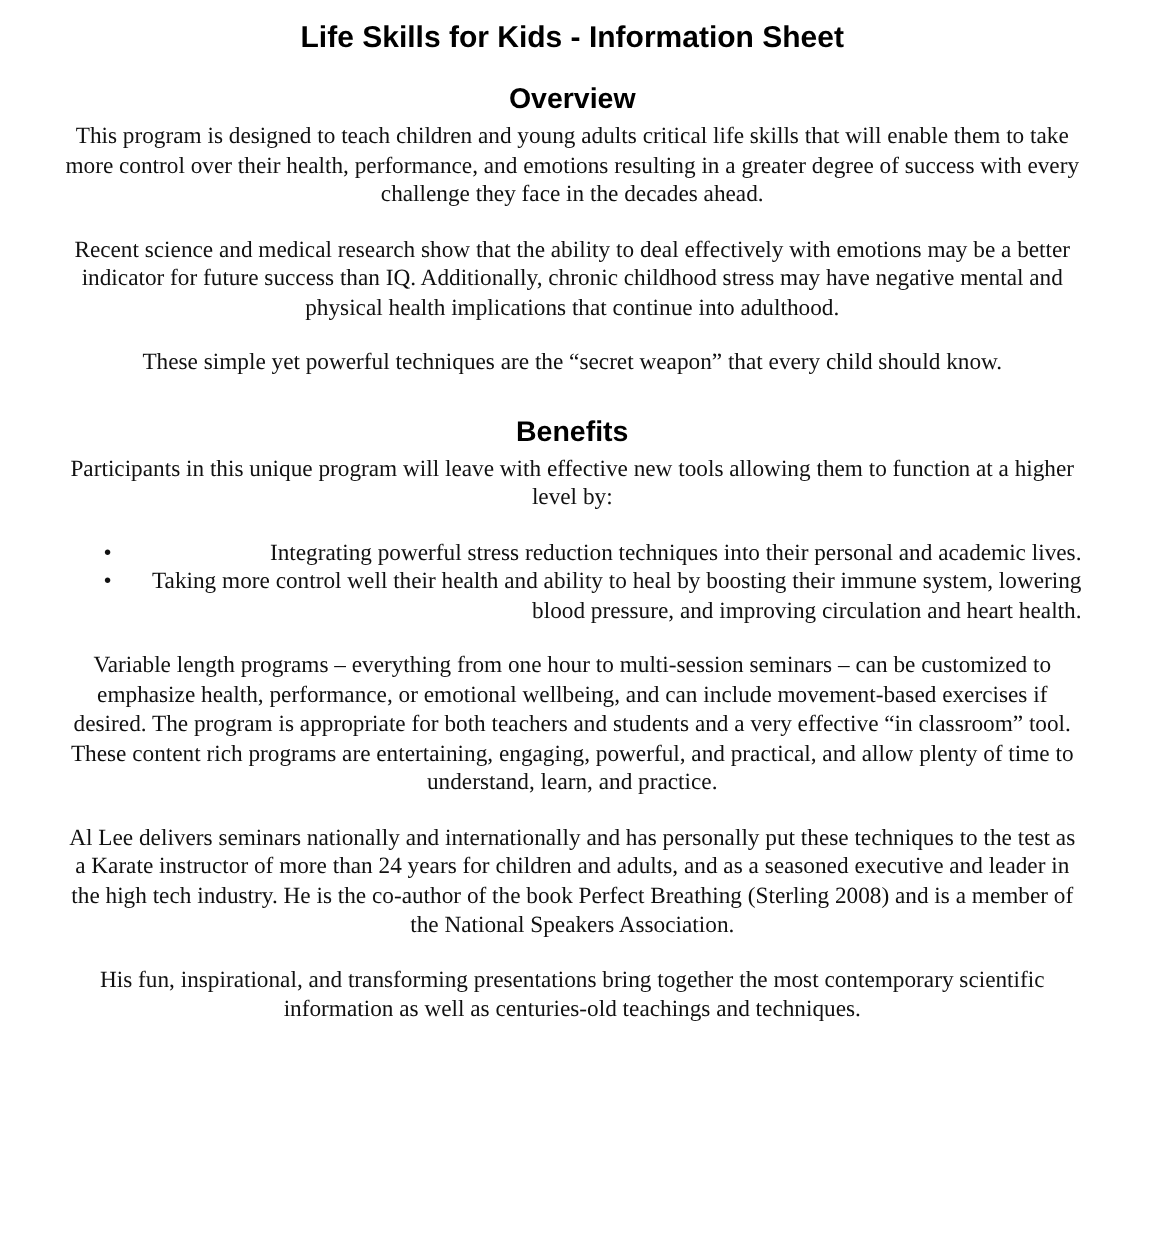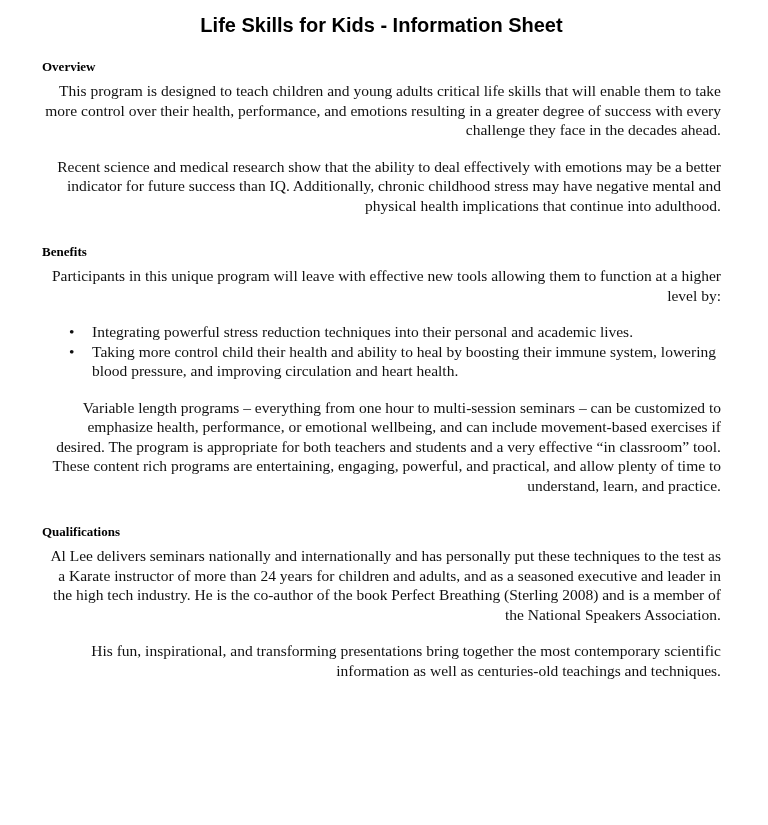--- a/index.html
+++ b/index.html
@@ -20,42 +20,44 @@
   .doc-title {
     font-family: "Liberation Sans", sans-serif;
     font-weight: bold;
     font-size: 20px;
     line-height: 24px;
     text-align: center;
     color: #000000;
     margin: 0;
   }
   .section-heading {
-    font-family: Liberation Serif, serif;
+    font-family: Liberation Sans, sans-serif;
     font-weight: bold;
-    font-size: 13px;
+    font-size: 19px;
     line-height: 20px;
+    text-align: center;
     color: #000000;
     margin: 27px 0 4px 0;
   }
   .section-heading.first {
     margin-top: 20px;
   }
   .body-text {
     font-family: "Liberation Serif", serif;
     font-size: 15.5px;
     line-height: 19.5px;
     color: #111111;
-    text-align: right;
+    text-align: center;
     margin: 0 0 17px 0;
   }
   .bullet-list {
     list-style: none;
     margin: 0 0 17px 0;
     padding: 0;
+    text-align: right;
   }
   .bullet-list li {
     position: relative;
     padding-left: 50px;
     font-family: "Liberation Serif", serif;
     font-size: 15.5px;
     line-height: 19.5px;
     color: #111111;
   }
   .bullet-list li::before {
@@ -72,27 +74,27 @@
 </head>
 <body>
 
 <div class="page">
 
   <h1 class="doc-title">Life Skills for Kids - Information Sheet</h1>
 
   <h2 class="section-heading first">Overview</h2>
   <p class="body-text">This program is designed to teach children and young adults critical life skills that will enable them to take more control over their health, performance, and emotions resulting in a greater degree of success with every challenge they face in the decades ahead.</p>
   <p class="body-text">Recent science and medical research show that the ability to deal effectively with emotions may be a better indicator for future success than IQ. Additionally, chronic childhood stress may have negative mental and physical health implications that continue into adulthood.</p>
+  <p class="body-text">These simple yet powerful techniques are the “secret weapon” that every child should know.</p>
 
   <h2 class="section-heading">Benefits</h2>
   <p class="body-text">Participants in this unique program will leave with effective new tools allowing them to function at a higher level by:</p>
   <ul class="bullet-list">
     <li>Integrating powerful stress reduction techniques into their personal and academic lives.</li>
-    <li>Taking more control child their health and ability to heal by boosting their immune system, lowering blood pressure, and improving circulation and heart health.</li>
+    <li>Taking more control well their health and ability to heal by boosting their immune system, lowering blood pressure, and improving circulation and heart health.</li>
   </ul>
 
   <p class="body-text">Variable length programs – everything from one hour to multi-session seminars – can be customized to emphasize health, performance, or emotional wellbeing, and can include movement-based exercises if desired. The program is appropriate for both teachers and students and a very effective “in classroom” tool. These content rich programs are entertaining, engaging, powerful, and practical, and allow plenty of time to understand, learn, and practice.</p>
 
-  <h2 class="section-heading">Qualifications</h2>
   <p class="body-text"><span>Al Lee delivers seminars nationally and internationally and has personally put these techniques to the test as a Karate instructor of more than 24 years for children and adults, and as a seasoned executive and leader in the high tech industry. He is the co-author of the book </span><span class="italic">Perfect Breathing</span><span> (Sterling 2008) and is a member of the National Speakers Association.</span></p>
   <p class="body-text">His fun, inspirational, and transforming presentations bring together the most contemporary scientific information as well as centuries-old teachings and techniques.</p>
 
 </div>
 
 </body></html>

